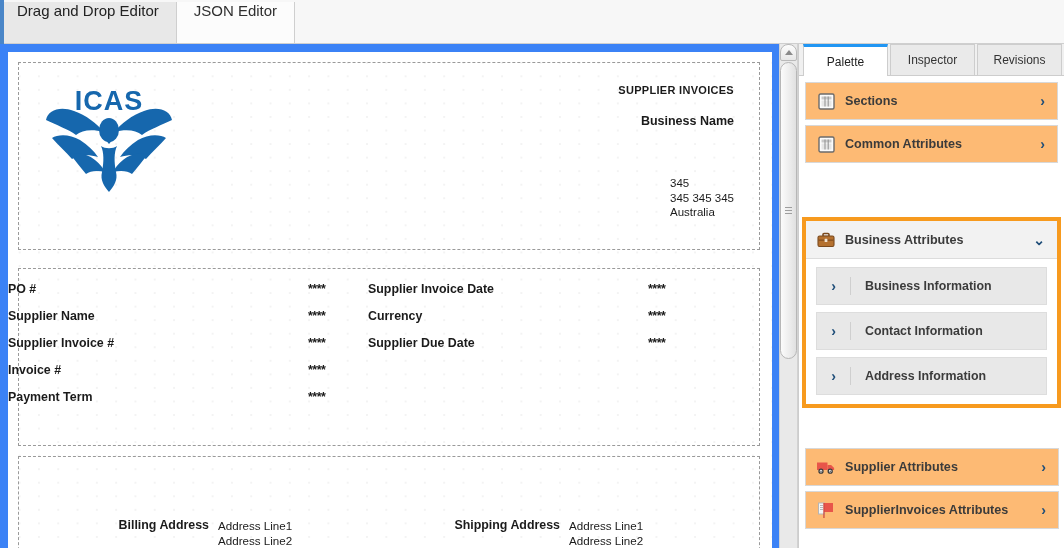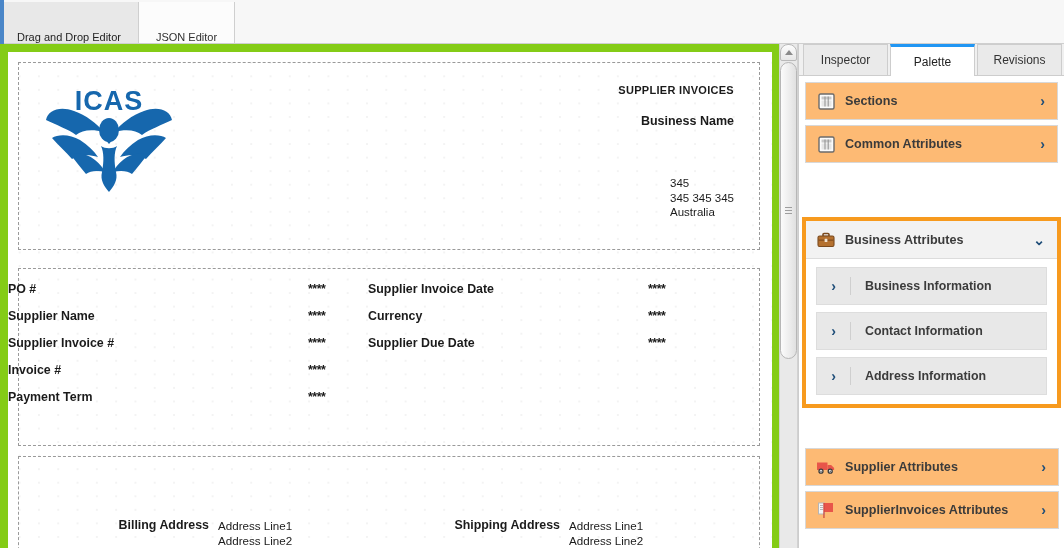--- a/index.html
+++ b/index.html
@@ -20,42 +20,42 @@
     align-items: flex-end;
   }
   .tabbar-accent {
     position: absolute; left: 0; top: 0;
     width: 4px; height: 44px;
     background: #4a86c8;
   }
   .ed-tab {
     height: 41px;
     padding: 0 17px;
-    display: flex; align-items: flex-end;
-    font-size: 11px;
+    display: flex; align-items: flex-start;
+    font-size: 15px;
     color: #2f2f2f;
     border-right: 1px solid #cfcfcf;
     background: #fcfcfc;
     cursor: default;
     white-space: nowrap;
   }
   .ed-tab.active {
     background: #e8e8e8;
     color: #222;
   }
   .tabbar-rest {
     flex: 1; height: 41px;
     background: #f7f7f7;
   }
 
   
   .canvas-wrap {
     position: absolute; left: 0; top: 44px;
     width: 780px; height: 504px;
-    background: #84cc16;
+    background: #3b82f6;
     overflow: hidden;
   }
   .canvas {
     position: absolute; left: 8px; top: 8px;
     width: 764px; height: 496px;
     background-color: #ffffff;
     background-image:
       radial-gradient(circle, #b9b9b9 0.6px, transparent 0.7px);
     background-size: 19.3px 13.55px;
     background-position: 2px 4px;
@@ -360,25 +360,25 @@
       <i></i>
         <i></i>
         <i></i>
     </span>
   </div>
 </div>
 
 <div class="panel">
 
   <div class="panel-tabs">
+    <div class="p-tab active">
+      <span>Palette</span>
+    </div>
     <div class="p-tab">
       <span>Inspector</span>
-    </div>
-    <div class="p-tab active">
-      <span>Palette</span>
     </div>
     <div class="p-tab">
       <span>Revisions</span>
     </div>
   </div>
 
   <div class="panel-body">
 
     <div class="acc-item">
       <span class="acc-ico">

